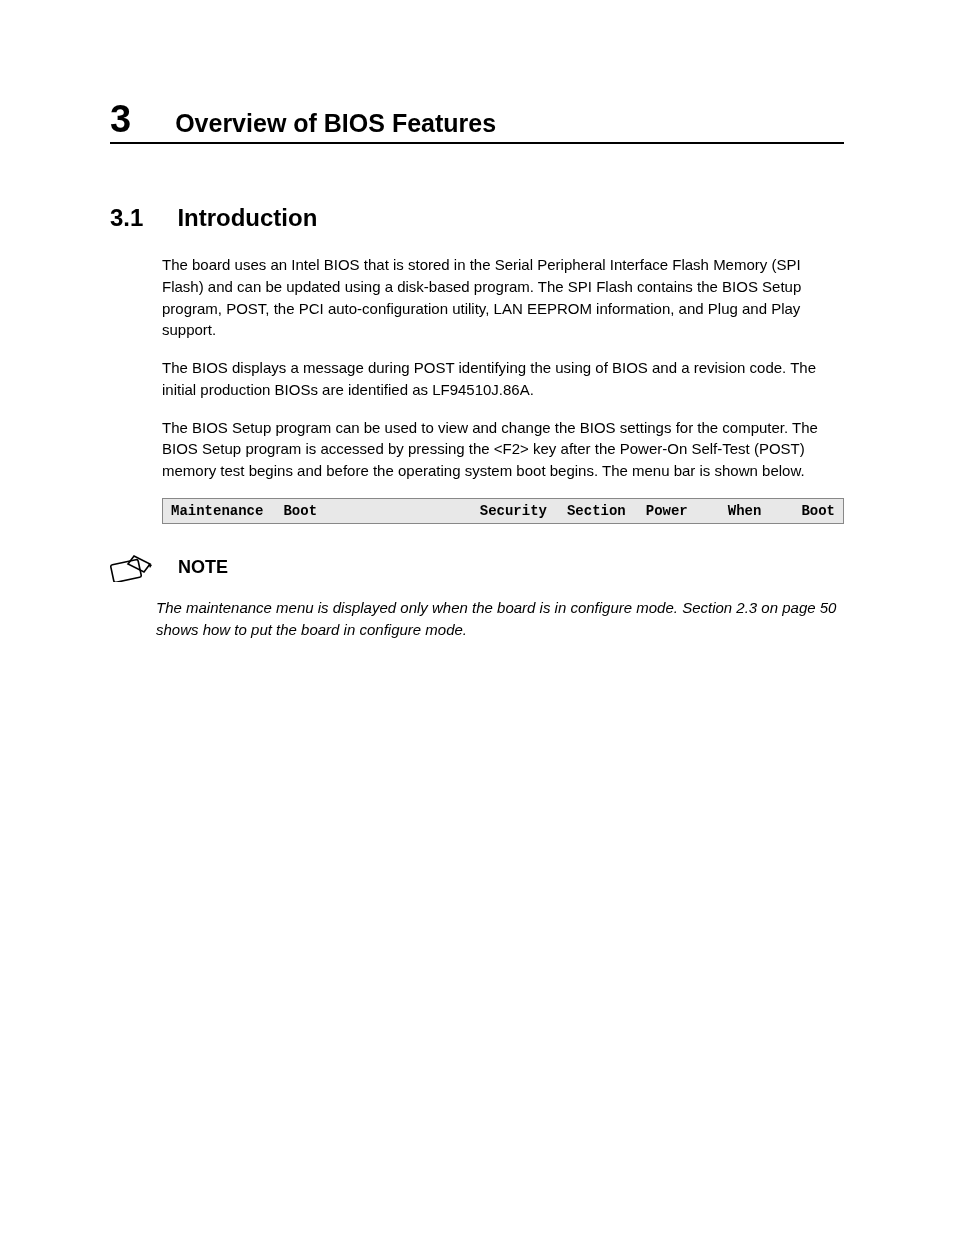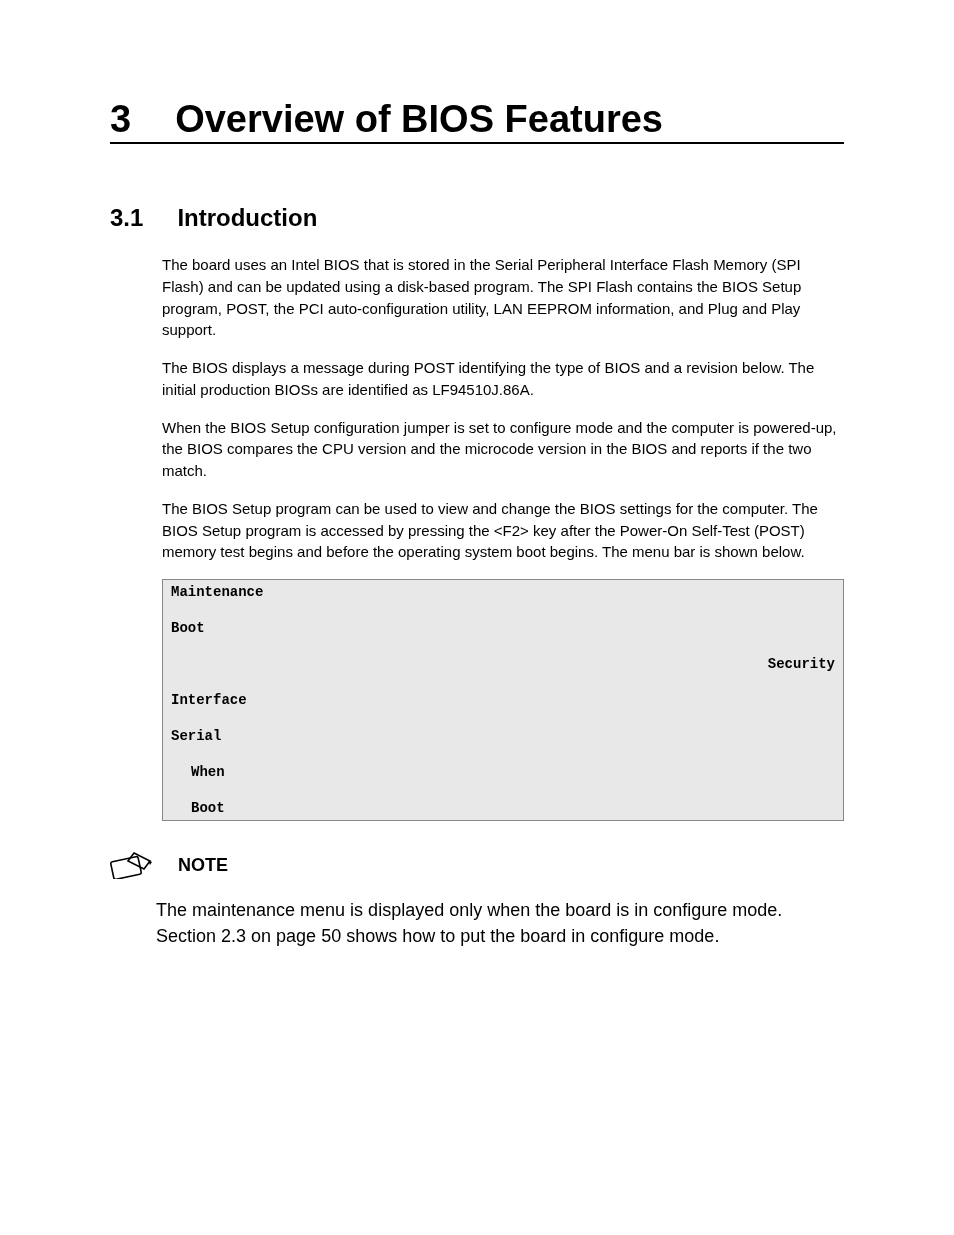--- a/index.html
+++ b/index.html
@@ -21,21 +21,21 @@
     padding-bottom: 4px;
     margin-bottom: 60px;
   }
   .chap-num {
     font-size: 38px;
     font-weight: bold;
     margin-right: 44px;
     line-height: 1;
   }
   .chap-title {
-    font-size: 38px;
+    font-size: 25px;
     font-weight: bold;
     line-height: 1;
     text-align: center;
   }
   .section-head {
     font-size: 24px;
     font-weight: bold;
     margin: 0 0 22px 0;
   }
   .sec-num {
@@ -53,38 +53,38 @@
   .menu-bar {
     border: 1px solid #888;
     background: #e8e8e8;
     padding: 4px 8px;
     font-family: "Courier New", monospace;
     font-weight: bold;
     font-size: 14px;
     display: flex;
     gap: 20px;
     margin: 4px 0 30px 0;
-    flex-direction: column;
   }
   .note-row {
     display: flex;
     align-items: center;
     gap: 22px;
     margin: 0 0 10px 0;
   }
   .note-icon-wrap {
     width: 46px;
     text-align: center;
   }
   .note-label {
     font-size: 18px;
     font-weight: bold;
   }
   .note-text {
-    font-size: 18px;
+    font-style: italic;
+    font-size: 15px;
     line-height: 1.45;
     margin-left: 46px;
   }
   svg { display: block; }
 </style>
 </head>
 <body>
 
 <div class="page">
 
@@ -92,30 +92,29 @@
     <span class="chap-num">3</span>
     <span class="chap-title">Overview of BIOS Features</span>
   </div>
 
   <h2 class="section-head">
     <span class="sec-num">3.1</span><span>Introduction</span>
   </h2>
 
   <div class="body-block">
     <p class="para">The board uses an Intel BIOS that is stored in the Serial Peripheral Interface Flash Memory (SPI Flash) and can be updated using a disk-based program.  The SPI Flash contains the BIOS Setup program, POST, the PCI auto-configuration utility, LAN EEPROM information, and Plug and Play support.</p>
-    <p class="para">The BIOS displays a message during POST identifying the type of BIOS and a revision below.  The initial production BIOSs are identified as LF94510J.86A.</p>
-    <p class="para">When the BIOS Setup configuration jumper is set to configure mode and the computer is powered-up, the BIOS compares the CPU version and the microcode version in the BIOS and reports if the two match.</p>
+    <p class="para">The BIOS displays a message during POST identifying the using of BIOS and a revision code.  The initial production BIOSs are identified as LF94510J.86A.</p>
     <p class="para">The BIOS Setup program can be used to view and change the BIOS settings for the computer.  The BIOS Setup program is accessed by pressing the &lt;F2&gt; key after the Power-On Self-Test (POST) memory test begins and before the operating system boot begins.  The menu bar is shown below.</p>
 
     <div class="menu-bar">
       <span>Maintenance</span>
       <span>Boot</span>
       <span style="margin-left:auto">Security</span>
-      <span>Interface</span>
-      <span>Serial</span>
+      <span>Section</span>
+      <span>Power</span>
       <span style="margin-left:20px">When</span>
       <span style="margin-left:20px">Boot</span>
     </div>
   </div>
 
   <div class="note-row">
     <span class="note-icon-wrap">
       <svg width="44" height="28" viewBox="0 0 44 28">
         <rect x="2" y="8" width="28" height="18" rx="2" fill="none" stroke="#000" stroke-width="1.6" transform="rotate(-12 16 17)"></rect>
         <polygon points="24,2 40,10 34,18 18,10" fill="none" stroke="#000" stroke-width="1.6"></polygon>

